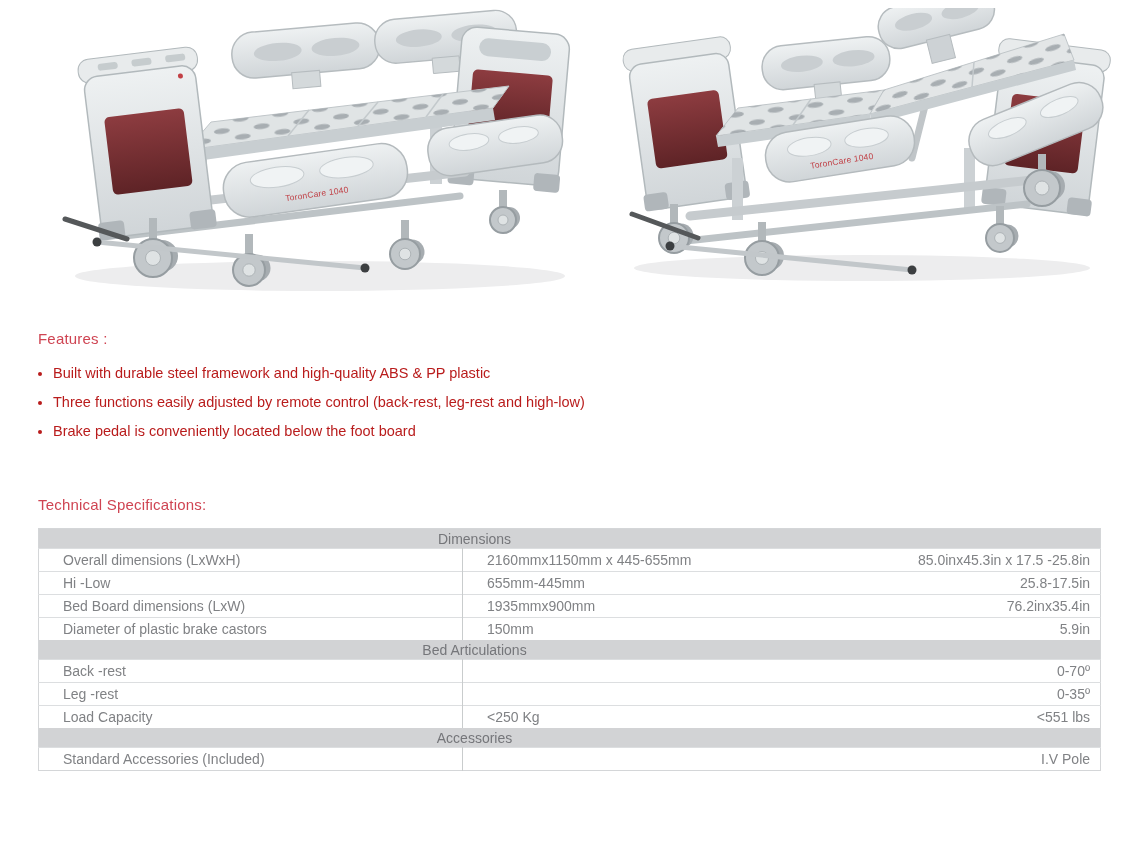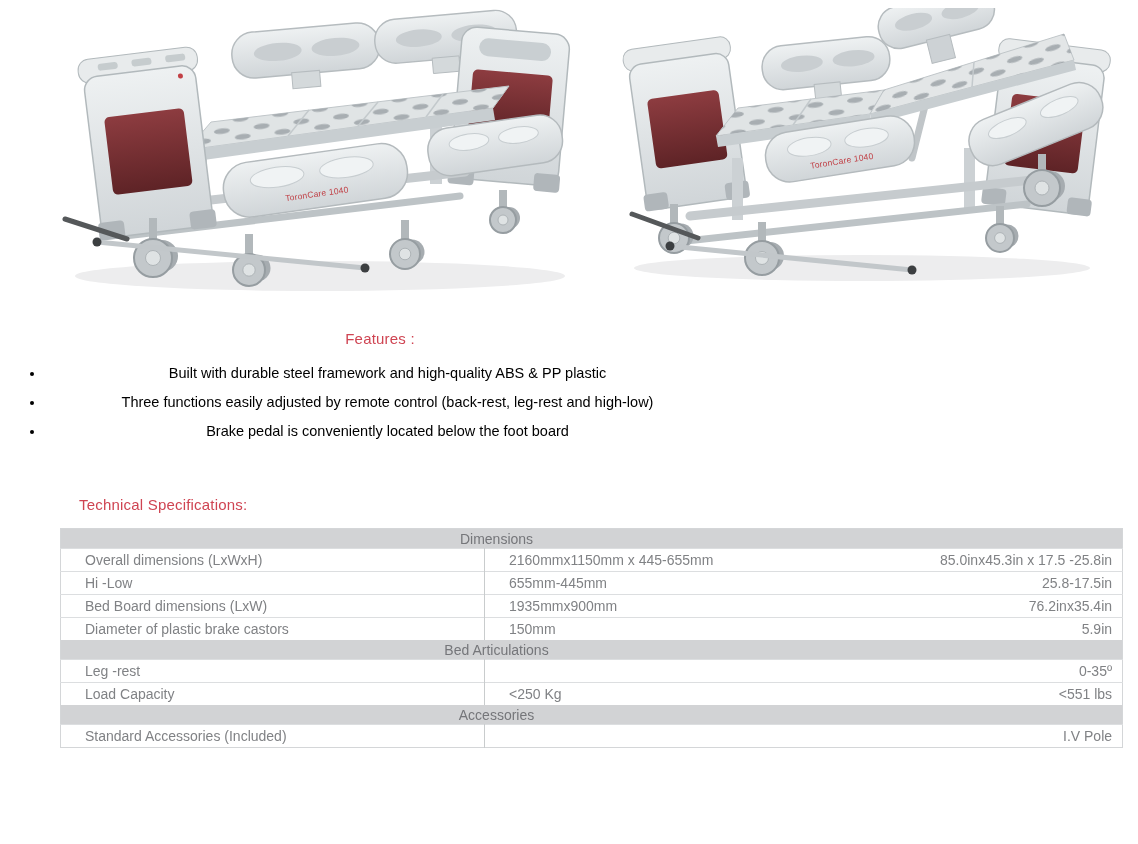--- a/index.html
+++ b/index.html
@@ -8,39 +8,38 @@
     font-family:"Liberation Sans", sans-serif;
     -webkit-font-smoothing:antialiased;
   }
   .page { position:absolute; inset:0; }
 
   
   .bed-left  { position:absolute; left:35px;  top:4px; }
   .bed-right { position:absolute; left:612px; top:8px; }
 
   
-  .features { position:absolute; left:30px; top:330px; width:700px;text-align:center; }
+  .features { position:absolute; left:38px; top:330px; width:700px; }
   .features-heading, .specs-heading {
     color:#cf4452; font-size:15px; font-weight:400; margin:0; letter-spacing:.2px;
   }
   .features ul { margin:17px 0 0 15px; padding:0; }
   .features li {
-    color:#000000; font-size:14.5px; line-height:18px; margin-bottom:11px;
+    color:#b91c1c; font-size:14.5px; line-height:18px; margin-bottom:11px;
     list-style:disc;
   }
 
-  .specs-heading { position:absolute; left:38px; top:496px;margin-left:41px; }
+  .specs-heading { position:absolute; left:38px; top:496px; }
 
   
   .spec-table {
     position:absolute; left:38px; top:528px; width:1062px;
     border-collapse:collapse; table-layout:fixed;
     font-size:14px; color:#808285;
     border:1px solid #d4d6d8;
-    margin-left:22px;
   }
   .spec-table td { height:22px; padding:0 24px; border-top:1px solid #dcdee0; vertical-align:middle; }
   .spec-table tr.band td {
     background:#d2d3d5; height:19px; text-align:center; color:#75767a;
     border-top:none; padding:0;
   }
   .band-label { position:relative; left:-95px; }
   .spec-table td.c1 { border-right:1px solid #c9cccd; }
   .spec-table td.c2 { text-align:left; padding-right:9px; }
   .spec-table td.c3 { text-align:right; padding-right:10px; }
@@ -298,20 +297,25 @@
       <tr>
         <td class="c1">Diameter of plastic brake castors</td>
         <td class="c2">150mm</td>
         <td class="c3">5.9in</td>
       </tr>
 
       <tr class="band">
         <td colspan="3"><span class="band-label">Bed Articulations</span></td>
       </tr>
       <tr>
+        <td class="c1">Back -rest</td>
+        <td class="c2"></td>
+        <td class="c3">0-70º</td>
+      </tr>
+      <tr>
         <td class="c1">Leg -rest</td>
         <td class="c2"></td>
         <td class="c3">0-35º</td>
       </tr>
 
       <tr>
         <td class="c1">Load Capacity</td>
         <td class="c2">&lt;250 Kg</td>
         <td class="c3">&lt;551 lbs</td>
       </tr>

